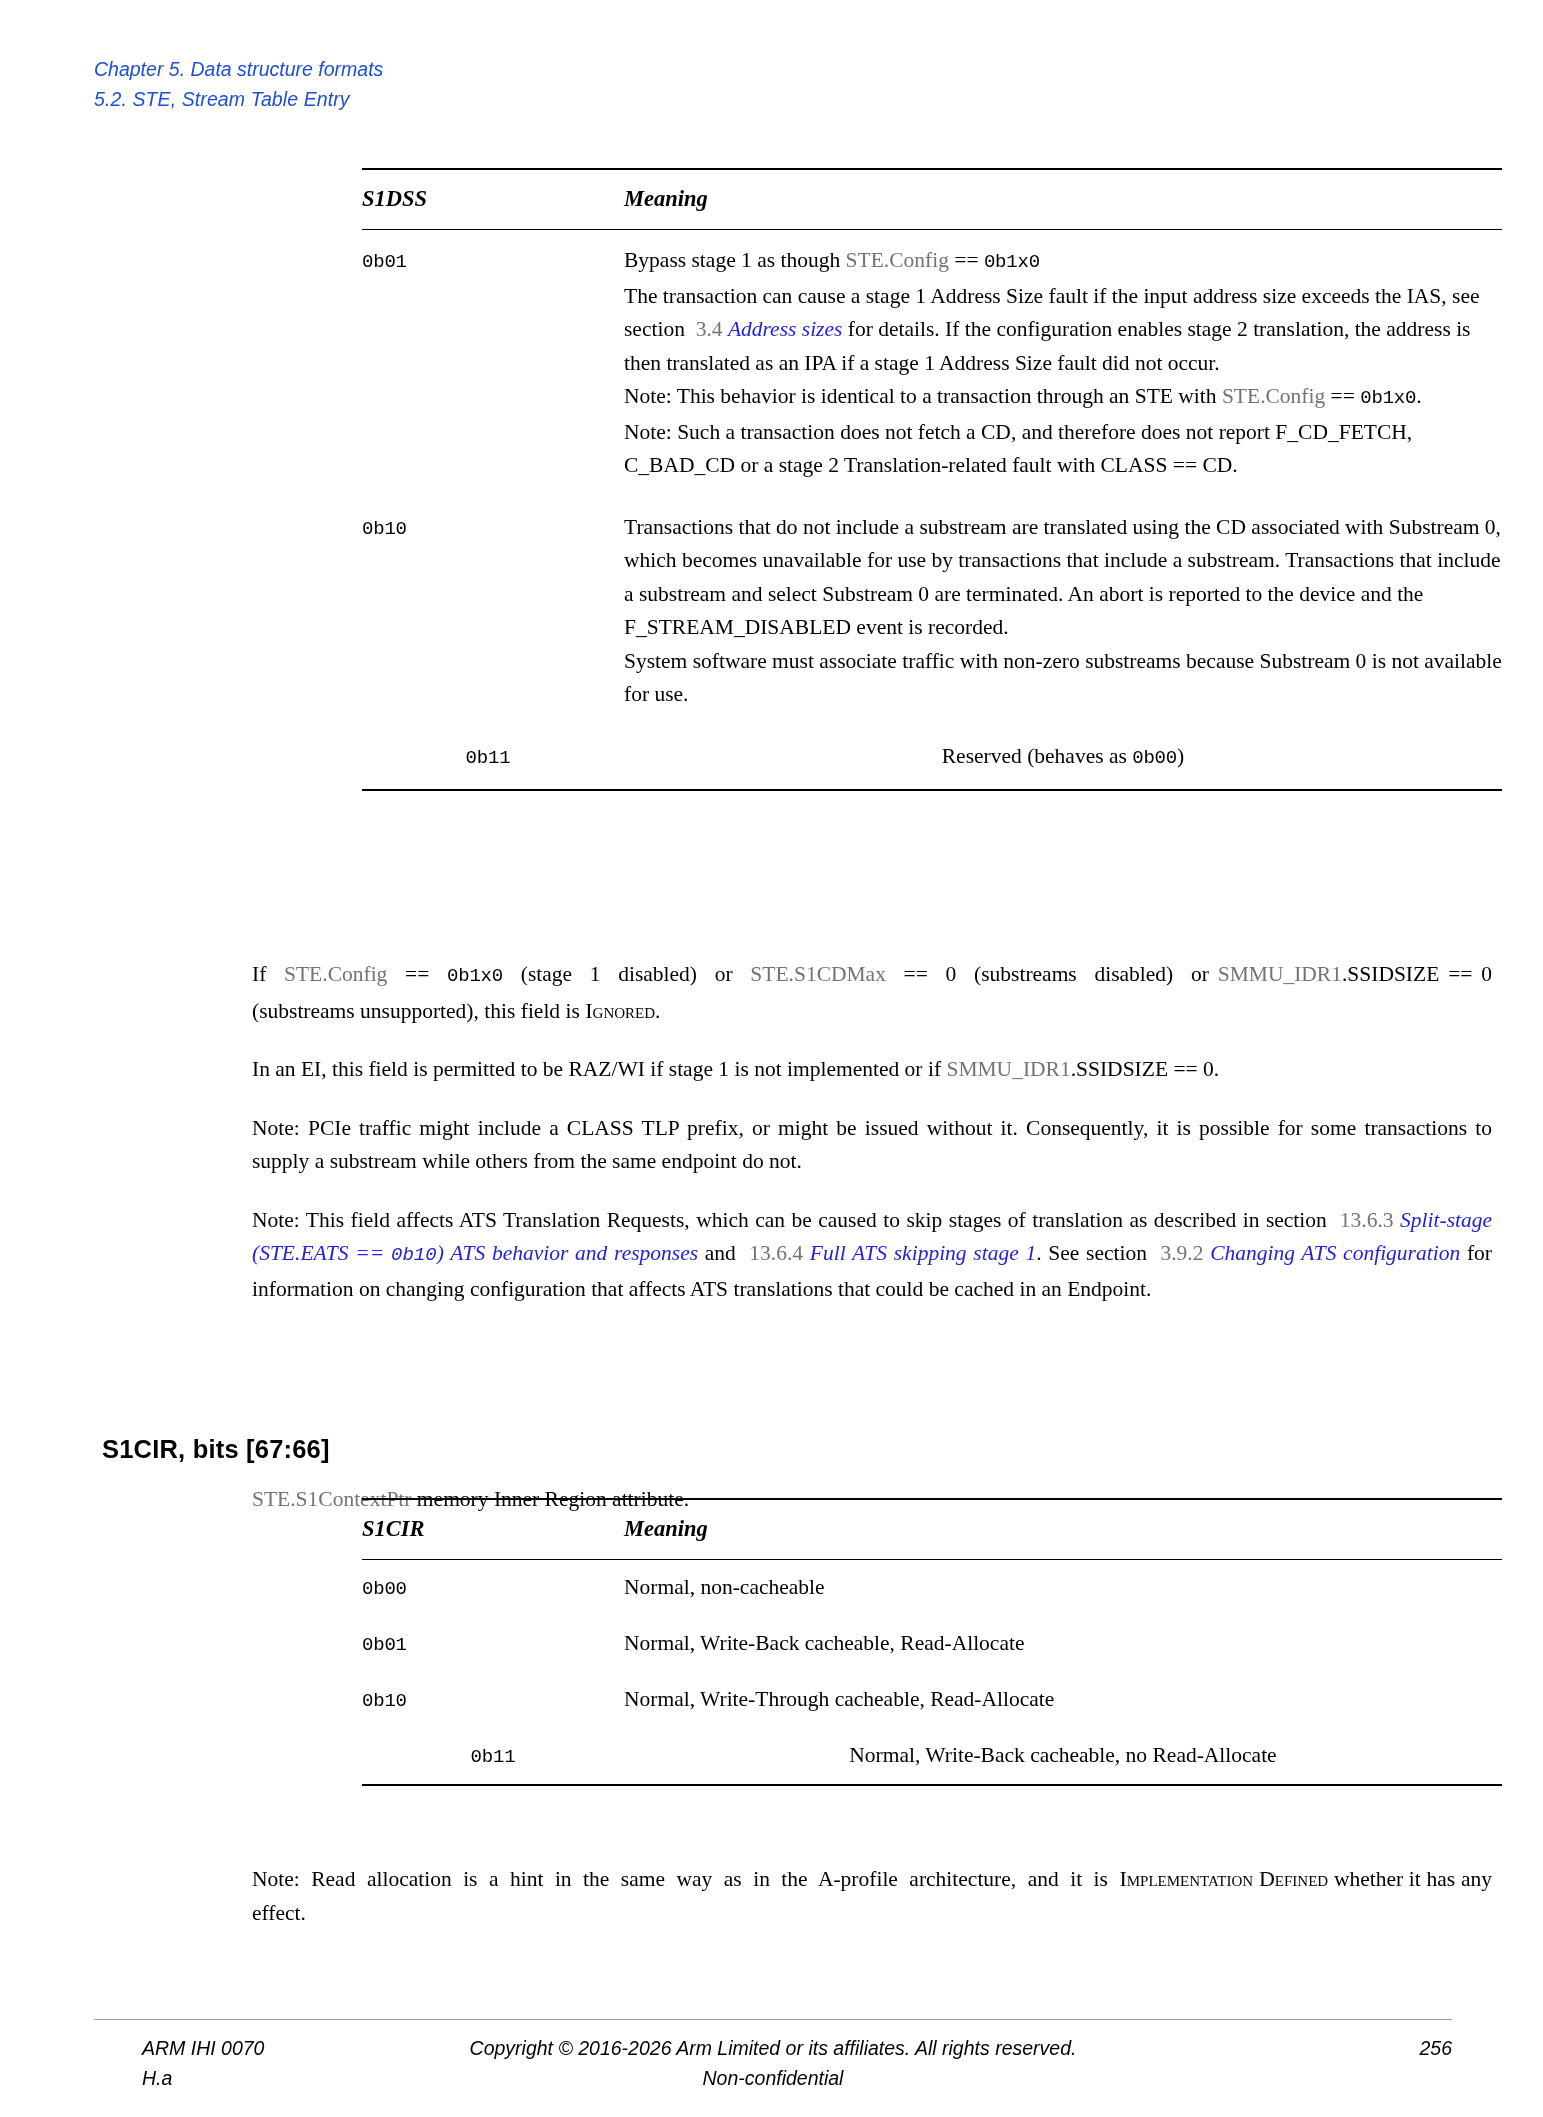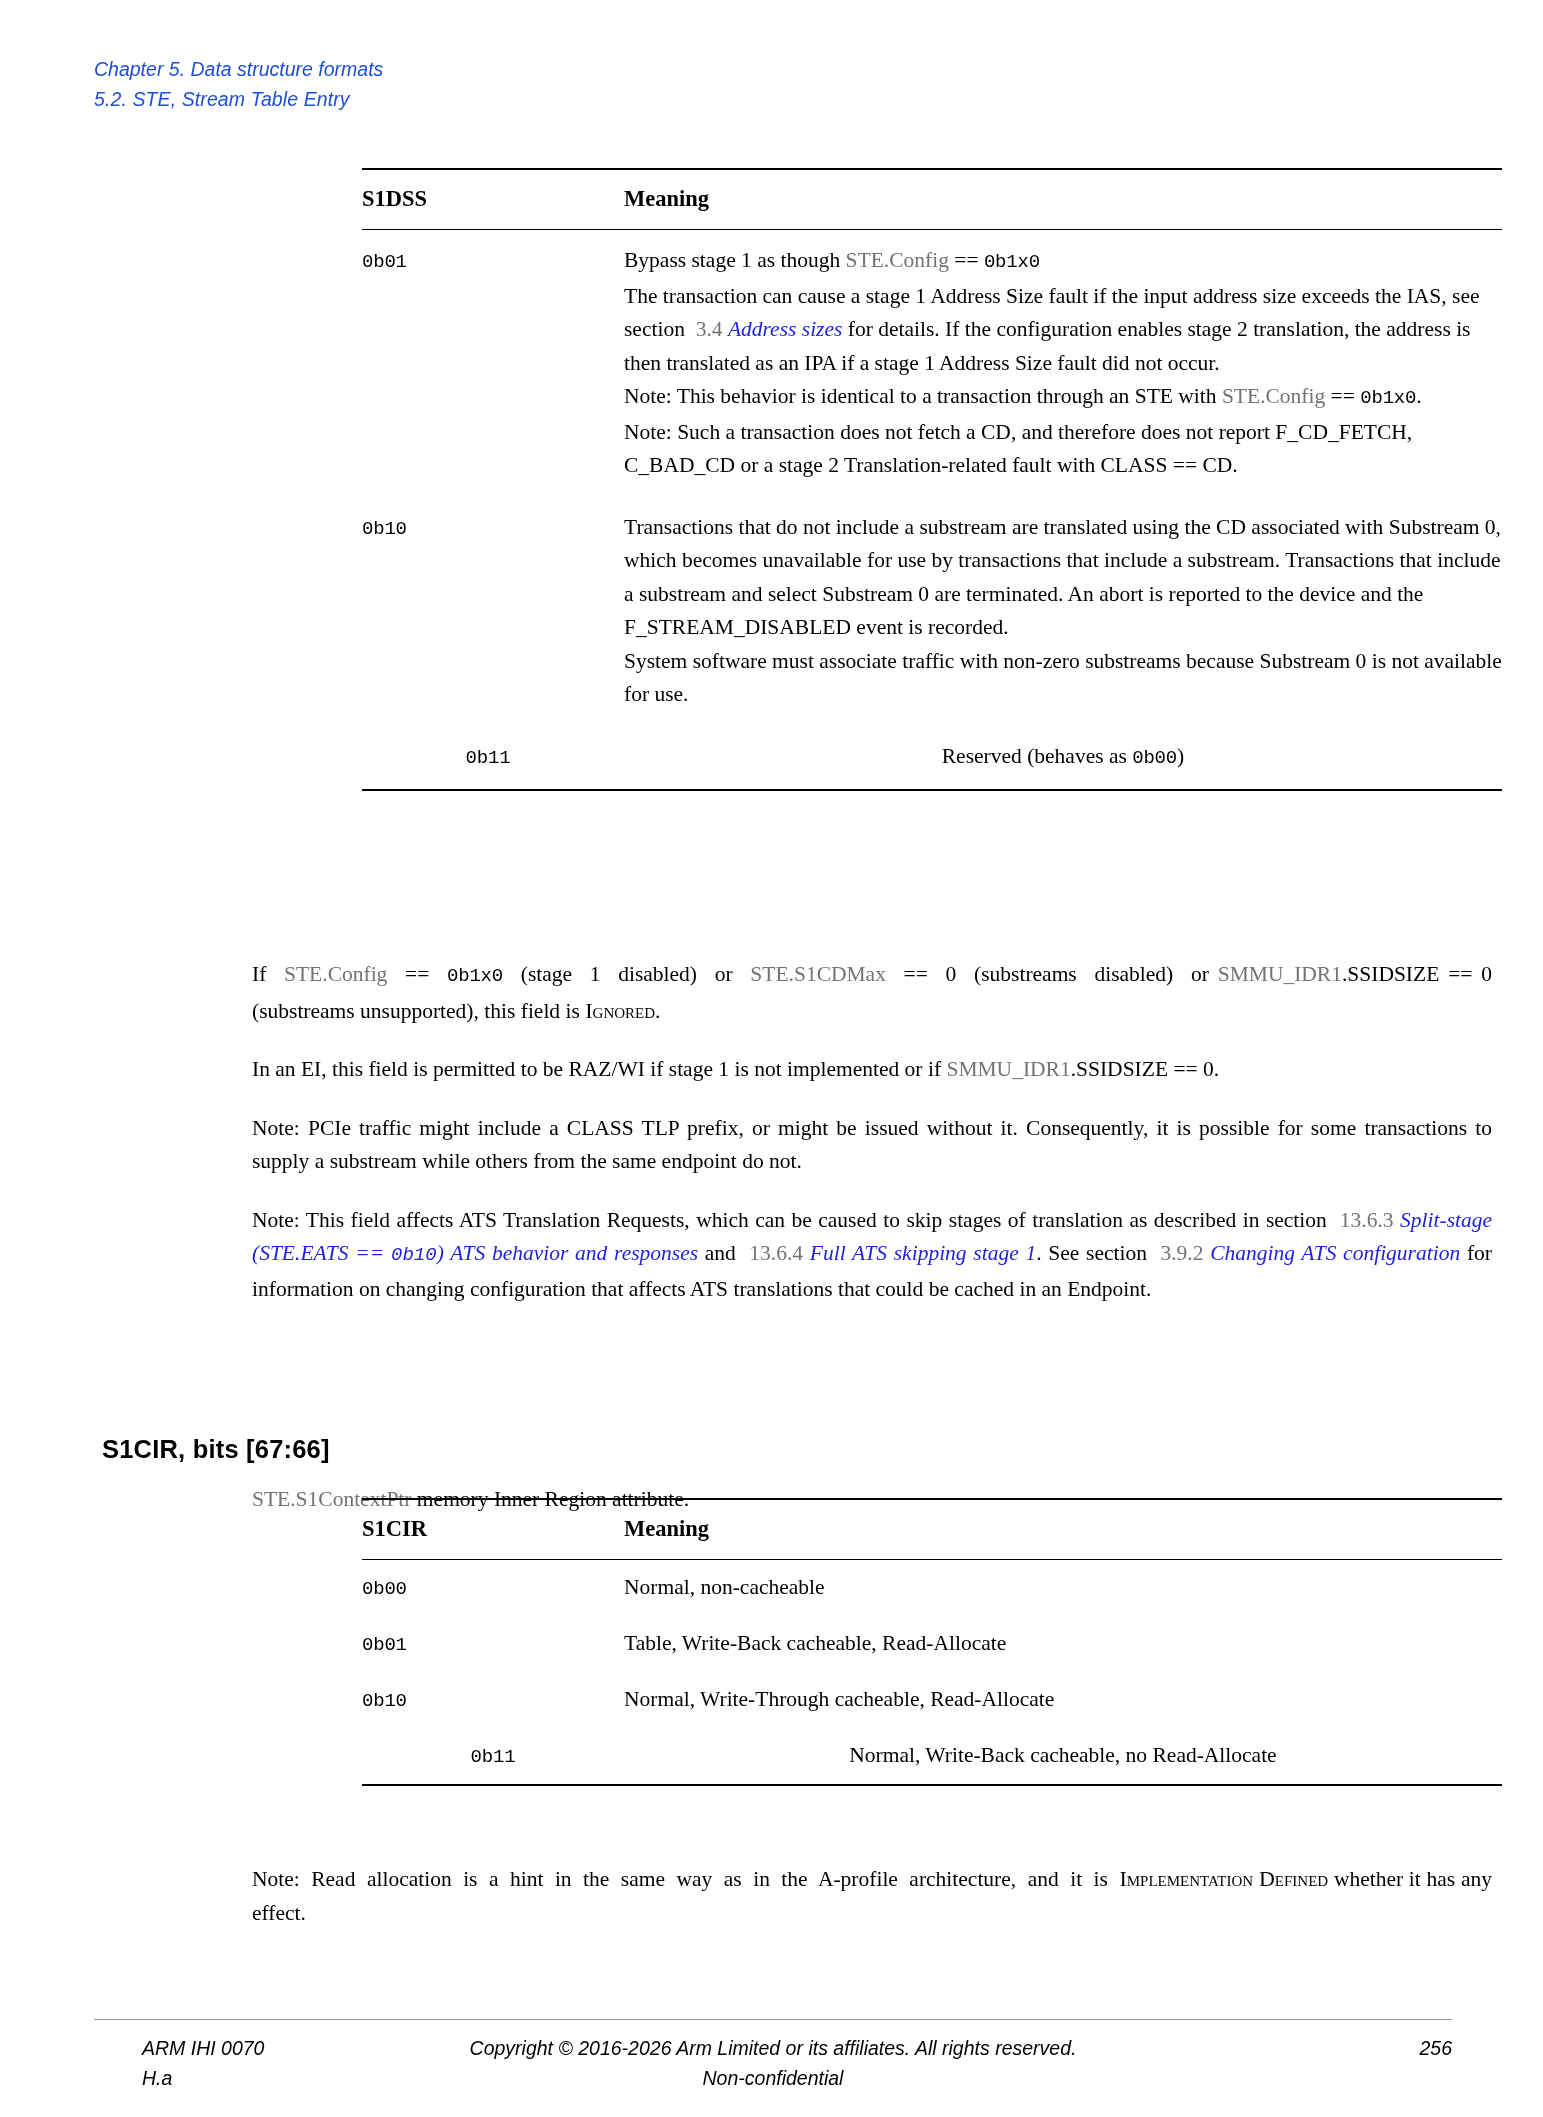--- a/index.html
+++ b/index.html
@@ -79,20 +79,21 @@
     border-collapse: collapse;
     width: 1140px;
     left: 362px;
   }
   .tbl th {
     text-align: left;
     font-weight: bold;
     font-size: 22.5px;
     padding: 16px 0 17px 0;
     border-bottom: 1.6px solid #000;
+    font-style: italic;
   }
   .tbl td {
     vertical-align: top;
     font-size: 21.5px;
     line-height: 33.5px;
     padding: 14px 0 14px 0;
   }
   .tbl .c-key {
     width: 252px;
     padding-right: 10px;
@@ -225,21 +226,21 @@
         <th class="tbl-head-rule">Meaning</th>
       </tr>
     </thead>
     <tbody>
       <tr>
         <td class="c-key"><span class="mono">0b00</span></td>
         <td>Normal, non-cacheable</td>
       </tr>
       <tr>
         <td class="c-key"><span class="mono">0b01</span></td>
-        <td>Table, Write-Back cacheable, Read-Allocate</td>
+        <td>Normal, Write-Back cacheable, Read-Allocate</td>
       </tr>
       <tr>
         <td class="c-key"><span class="mono">0b10</span></td>
         <td>Normal, Write-Through cacheable, Read-Allocate</td>
       </tr>
       <tr class="last">
         <td class="c-key"><span class="mono">0b11</span></td>
         <td>Normal, Write-Back cacheable, no Read-Allocate</td>
       </tr>
     </tbody>

